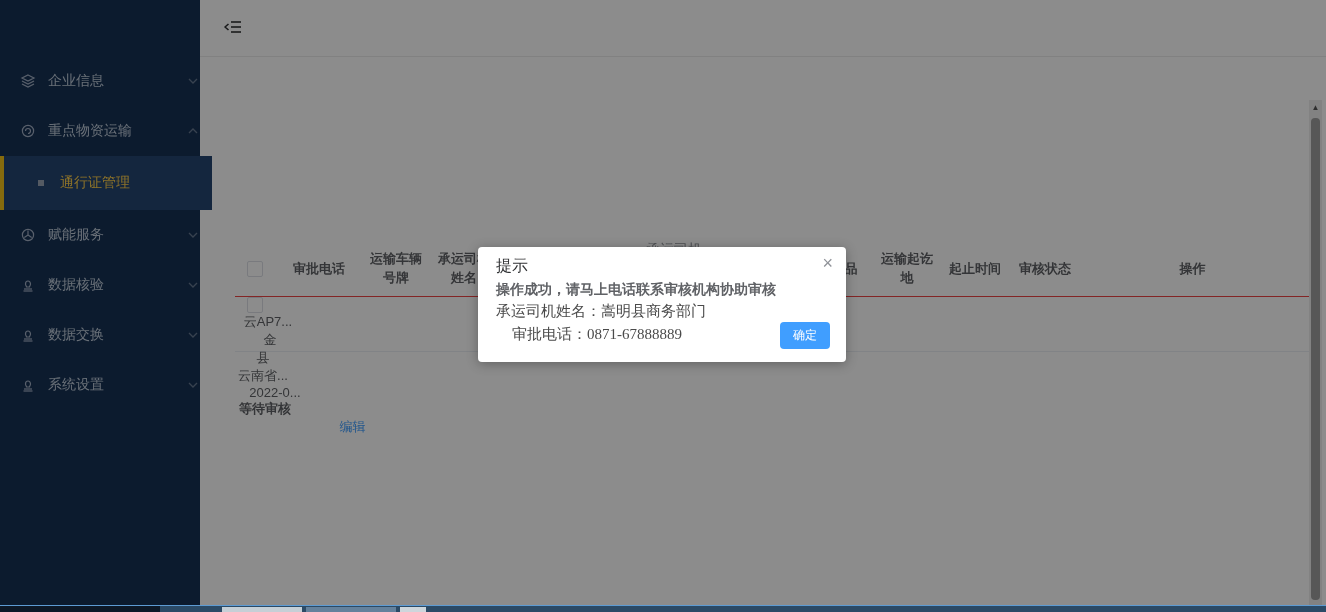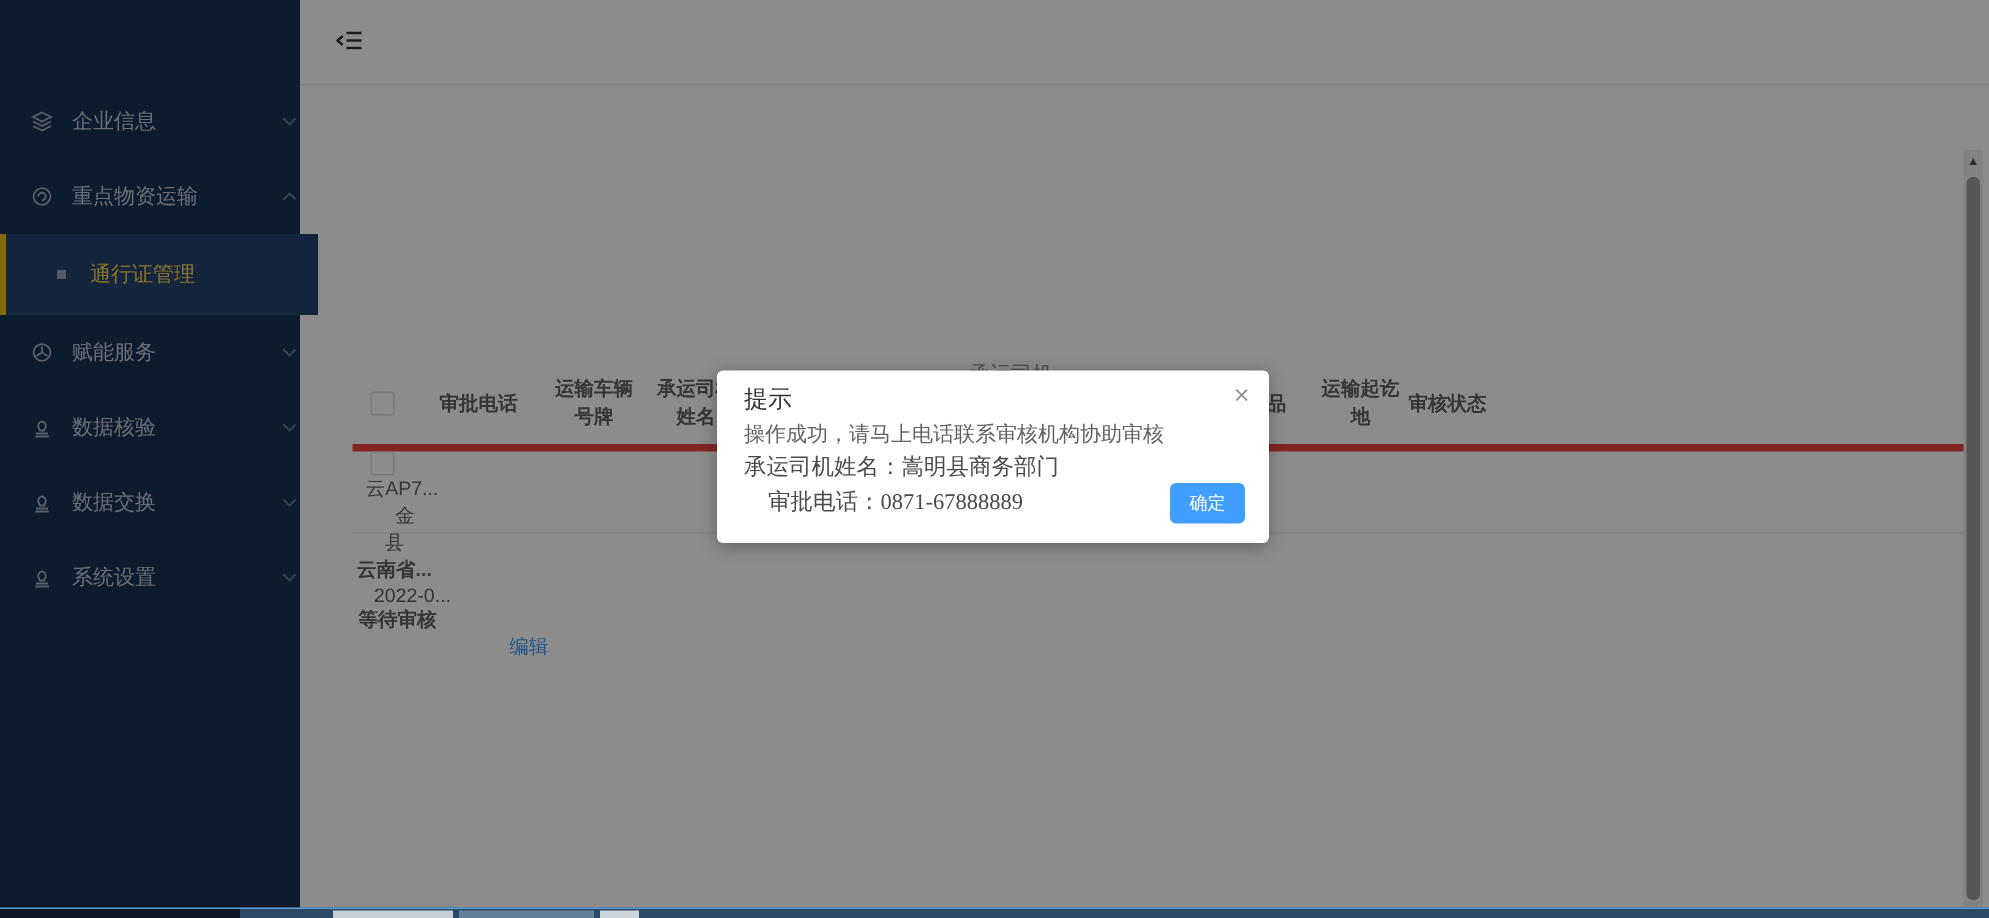--- a/index.html
+++ b/index.html
@@ -37,45 +37,45 @@
   .selbox{position:absolute;top:107px;height:32px;border:1px solid #dcdfe6;border-radius:4px;background:#fff;box-sizing:border-box;
        display:flex;align-items:center;padding:0 10px;cursor:pointer;}
   .selbox .ph{flex:1;font-size:14px;color:#c0c4cc;}
   .btn{position:absolute;height:32px;border:none;border-radius:4px;font-size:14px;cursor:pointer;box-sizing:border-box;font-family:inherit;}
   .btn-primary{background:#409eff;color:#fff;}
   .btn-warning{background:#e6a23c;color:#fff;}
   .btn-plain{background:#fff;color:#5a5e66;border:1px solid #dcdfe6;}
 
   
   .tbl{position:absolute;left:235px;top:242px;width:1075px;z-index:2;}
-  .thead{display:flex;height:54px;border-bottom:5px solid #ef4444;}
+  .thead{display:flex;height:54px;border-bottom:1px solid #ef4444;}
   .trow{display:flex;height:54px;border-bottom:1px solid #ebeef5;flex-direction:column;}
   .tc{flex:none;display:flex;align-items:center;justify-content:center;text-align:center;font-size:13px;box-sizing:border-box;}
   .thead .tc{color:#606266;font-weight:bold;line-height:1.45;}
   .trow .tc{color:#606266;}
   .hwrap{display:inline-block;max-width:4em;}
   .c1{width:40px;} .c2{width:88px;} .c3{width:66px;} .c4{width:70px;} .c5{width:324px;}
-  .c6{width:56px;} .c7{width:56px;font-weight:bold;} .c8{width:80px;} .c9{width:60px;} .c10{width:235px;}
+  .c6{width:56px;} .c7{width:56px;} .c8{width:80px;} .c9{width:60px;} .c10{width:235px;}
   .cb{width:14px;height:14px;border:1px solid #dcdfe6;border-radius:2px;background:#fff;cursor:pointer;}
   .status-wait{color:#4065e0;font-weight:bold;}
   .link-edit{color:#409eff;cursor:pointer;}
   .group-frag{position:absolute;left:646px;top:241px;font-size:14px;color:#909399;z-index:3;white-space:nowrap;}
 
   
   .sb-track{position:absolute;left:1309px;top:100px;width:13px;height:505px;background:#ededed;z-index:4;}
   .sb-arrow{position:absolute;left:0;top:3px;width:13px;text-align:center;font-size:8px;color:#555;cursor:pointer;line-height:10px;}
   .sb-thumb{position:absolute;left:2px;top:18px;width:9px;height:482px;background:#9e9e9e;border-radius:4px;cursor:pointer;}
 
   
   .mask{position:absolute;left:0;top:0;width:1326px;height:612px;background:rgba(0,0,0,0.45);z-index:50;}
   .modal{position:absolute;left:478px;top:247px;width:368px;height:115px;background:#fff;border-radius:4px;
          box-shadow:0 2px 12px rgba(0,0,0,.3);z-index:100;}
   .modal-title{position:absolute;left:18px;top:9px;font-size:16px;color:#303133;font-family:Liberation Mono, monospace;}
   .modal-close{position:absolute;right:13px;top:7px;font-size:18px;color:#909399;cursor:pointer;line-height:1;}
-  .modal-msg{position:absolute;left:18px;top:34px;font-size:14px;color:#606266;white-space:nowrap;}
+  .modal-msg{position:absolute;left:18px;top:34px;font-size:14px;color:#606266;white-space:nowrap;font-weight:bold;}
   .modal-serif{position:absolute;left:18px;font-size:15px;color:#4a4a4a;font-family:"Liberation Serif","DejaVu Serif",serif;white-space:nowrap;}
   .modal-serif.l2{top:55px;}
   .modal-serif.l3{top:78px;margin-left:16px;}
   .modal-ok{position:absolute;right:16px;bottom:13px;width:50px;height:27px;background:#409eff;color:#fff;border:none;
             border-radius:4px;font-size:12px;cursor:pointer;font-family:inherit;}
 
   
   .taskbar{position:absolute;left:0;top:605px;width:1326px;height:7px;background:#2b4a66;border-top:1px solid #5d9bd3;z-index:200;box-sizing:border-box;}
   .tb-left{position:absolute;left:0;top:0;width:160px;height:7px;background:#0d1826;}
   .tb-seg{position:absolute;top:1px;height:6px;}
@@ -215,21 +215,23 @@
           <span class="hwrap">运输车辆号牌</span>
         </div>
       <div class="tc c4">
           <span class="hwrap">承运司机姓名</span>
         </div>
       <div class="tc c5"></div>
       <div class="tc c6">品</div>
       <div class="tc c7">
           <span class="hwrap">运输起讫地</span>
         </div>
+      <div class="tc c8">起止时间</div>
       <div class="tc c9">审核状态</div>
+      <div class="tc c10">操作</div>
     </div>
     <div class="trow">
       <div class="tc c1">
           <span class="cb"></span>
         </div>
       <div class="tc c2"></div>
       <div class="tc c3">云AP7...</div>
       <div class="tc c4">金</div>
       <div class="tc c5"></div>
       <div class="tc c6">县</div>

